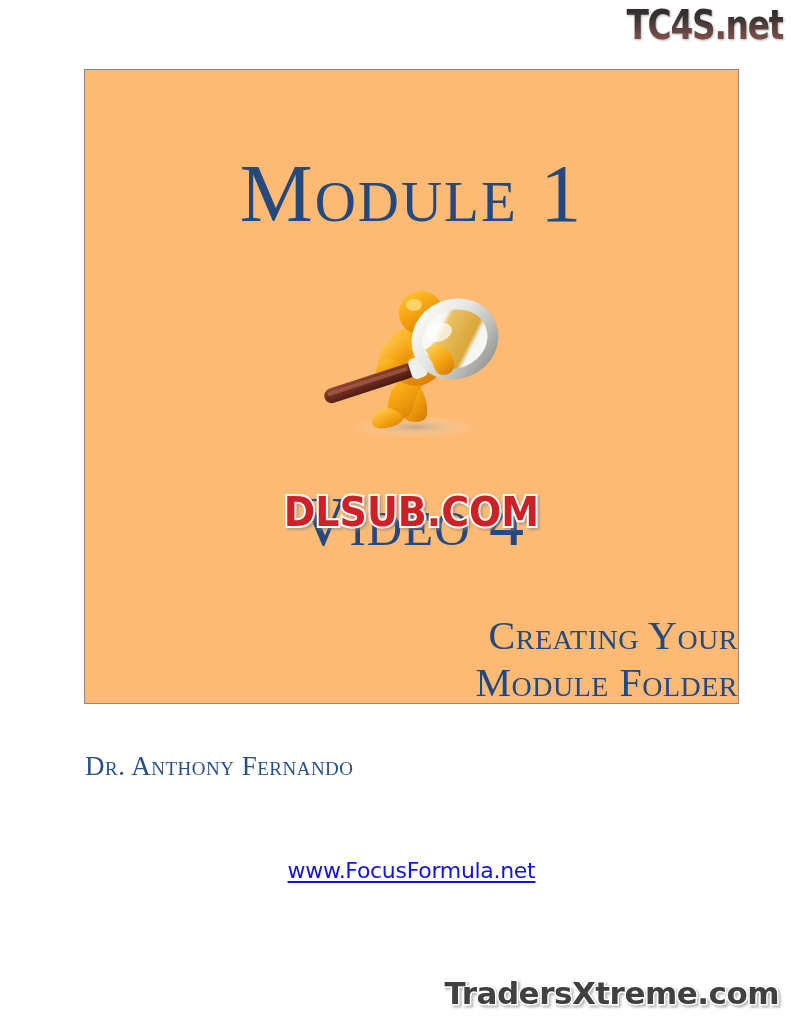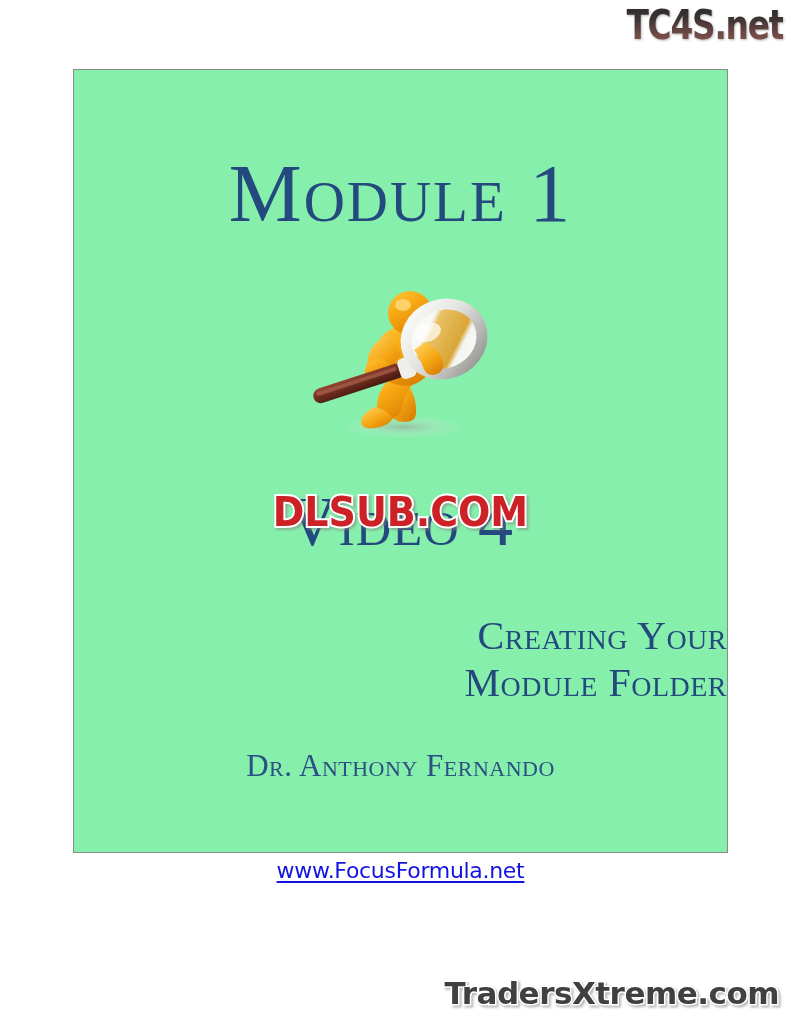--- a/index.html
+++ b/index.html
@@ -33,25 +33,25 @@
     color: transparent;
     -webkit-text-fill-color: transparent;
     text-shadow: none;
     white-space: nowrap;
     filter: drop-shadow(1px 1px 1px rgba(120,120,120,0.55));
   }
 
   
   #page-sheet {
     position: absolute;
-    left: 73px;
+    left: 84px;
     top: 69px;
     width: 655px;
-    height: 784px;
-    background: #86efac;
+    height: 635px;
+    background: #fdba74;
     border: 1px solid #8a8a8a;
     box-sizing: border-box;
   }
 
   
   #module-title {
     position: absolute;
     left: 0;
     top: 76px;
     width: 100%;
@@ -134,24 +134,24 @@
     letter-spacing: 0.5px;
   }
   #subtitle .line { display: block; }
 
   
   #author {
     position: absolute;
     left: 0;
     top: 680px;
     width: 100%;
-    text-align: center;
+    text-align: left;
     color: #2b5183;
     font-family: "Liberation Serif", serif;
-    font-size: 31px;
+    font-size: 27px;
     line-height: 32px;
     font-variant: small-caps;
     letter-spacing: 0.5px;
   }
 
   
   #site-link {
     position: absolute;
     left: 0;
     top: 788px;

